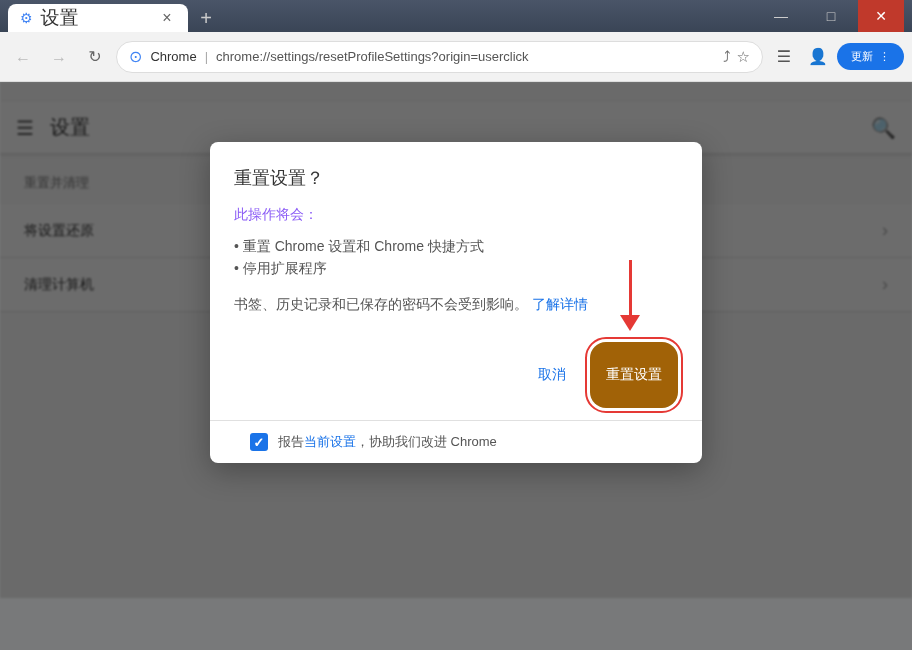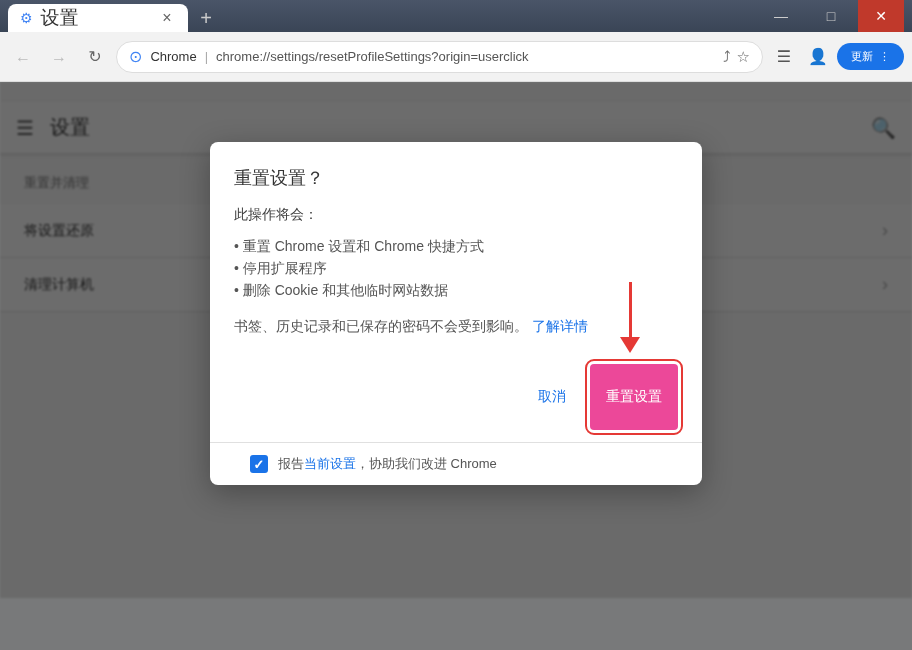--- a/index.html
+++ b/index.html
@@ -153,21 +153,21 @@
     .dialog {
       background: #fff;
       border-radius: 8px;
       width: 492px;
       box-shadow: 0 8px 30px rgba(0,0,0,0.3);
       overflow: hidden;
       position: relative;
     }
     .dialog-body { padding: 24px 24px 16px; }
     .dialog-title { font-size: 18px; color: #333; font-weight: 500; margin-bottom: 16px; }
-    .dialog-subtitle { font-size: 14px; color: #404040; margin-bottom: 12px; }
+    .dialog-subtitle { font-size: 14px; color: #8b5cf6; margin-bottom: 12px; }
     .dialog-list { list-style: none; margin-bottom: 16px; }
     .dialog-list li { font-size: 14px; color: #555; padding: 2px 0; }
     .dialog-list li::before { content: '• '; }
     .dialog-info { font-size: 14px; color: #555; margin-bottom: 0; }
     .dialog-info a { color: #1a73e8; text-decoration: none; }
 
     
     .dialog-actions {
       padding: 12px 24px;
       display: flex;
@@ -179,26 +179,26 @@
     .btn-cancel {
       background: transparent;
       border: none;
       color: #1a73e8;
       font-size: 14px;
       padding: 8px 16px;
       border-radius: 4px;
       cursor: pointer;
     }
     .btn-reset {
-      background: #ec4899;
+      background: #a16207;
       border: none;
       color: #fff;
       font-size: 14px;
       padding: 24px 16px;
-      border-radius: 4px;
+      border-radius: 16px;
       cursor: pointer;
       font-weight: 500;
       outline: 2px solid #e53935;
       outline-offset: 3px;
     }
 
     
     .dialog-footer {
       padding: 12px 40px;
       border-top: 1px solid #e0e0e0;
@@ -290,21 +290,20 @@
   </div>
 
   <div class="overlay">
     <div class="dialog">
       <div class="dialog-body">
         <div class="dialog-title">重置设置？</div>
         <div class="dialog-subtitle">此操作将会：</div>
         <ul class="dialog-list">
           <li>重置 Chrome 设置和 Chrome 快捷方式</li>
           <li>停用扩展程序</li>
-          <li>删除 Cookie 和其他临时网站数据</li>
         </ul>
         <p class="dialog-info">
           <span>书签、历史记录和已保存的密码不会受到影响。</span>
           <a href="#">了解详情</a>
         </p>
       </div>
 
       <div style="position: relative;">
         <div style="position: absolute; right: 62px; top: -70px; display: flex; flex-direction: column; align-items: center;">
           <div style="width: 3px; height: 55px; background: #e53935;"></div>

